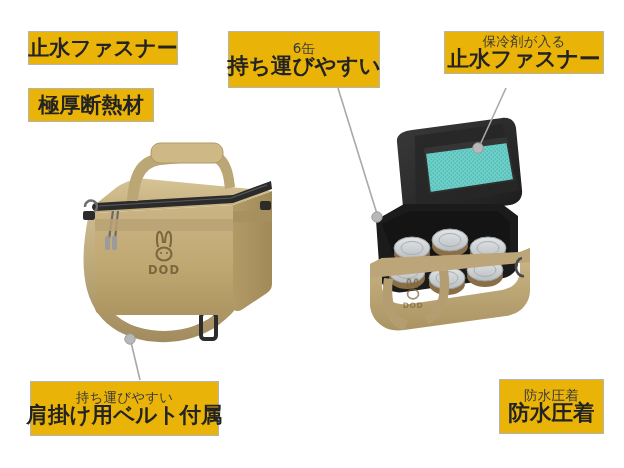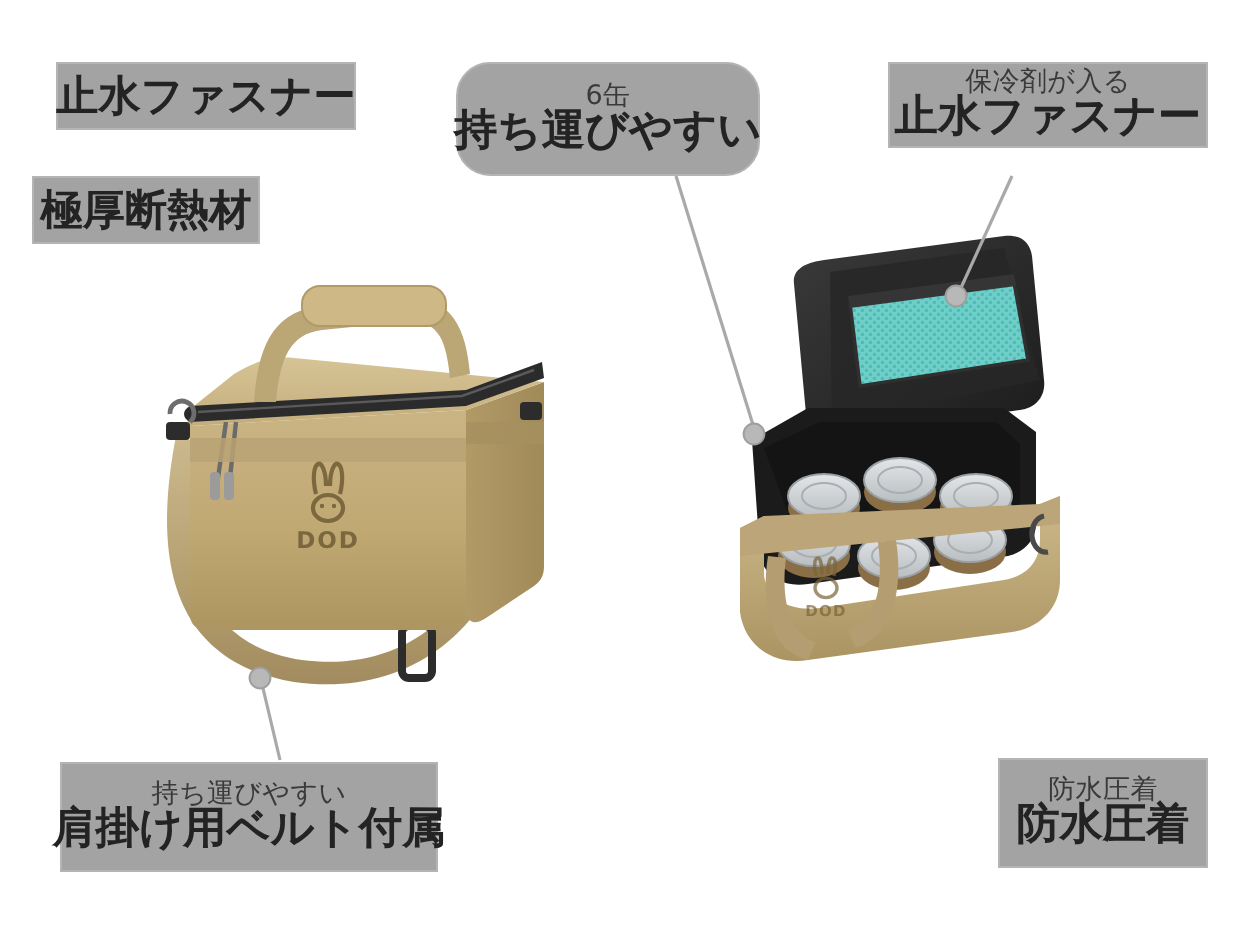--- a/index.html
+++ b/index.html
@@ -10,21 +10,21 @@
     overflow:hidden;
     position:relative;
   }
   #stage{position:absolute;left:0;top:0;width:624px;height:468px;}
 
   
   .label-box{
     position:absolute;
     box-sizing:border-box;
     border:1.5px solid #b4b4b4;
-    background:#a3a3a3;
+    background:#eab308;
     display:flex;
     flex-direction:column;
     align-items:center;
     justify-content:center;
     color:#2b2b2b;
     line-height:1.06;
     padding:2px 8px;
     z-index:40;
   }
   .lb-sub{
@@ -221,26 +221,26 @@
       <ellipse cx="61" cy="182" rx="5.5" ry="4.8" fill="none" stroke="#7a6538" stroke-width="1.7"></ellipse>
       <text x="61" y="196" font-family="DejaVu Sans, sans-serif" font-size="7.5" font-weight="700" fill="#7a6538" text-anchor="middle" letter-spacing=".6">DOD</text>
     </g>
   </svg>
 
   <div class="label-box lb-single" style="left:28px;top:31px;width:150px;height:34px;">
 
     <span class="lb-main">止水ファスナー</span>
   </div>
 
-  <div class="label-box lb-single" style="left:16px;top:88px;width:114px;height:34px;align-items:center;">
+  <div class="label-box lb-single" style="left:28px;top:88px;width:126px;height:34px;align-items:center;">
 
     <span class="lb-main">極厚断熱材</span>
   </div>
 
-  <div class="label-box" style="left:228px;top:31px;width:152px;height:57px;border-radius:17px;">
+  <div class="label-box" style="left:228px;top:31px;width:152px;height:57px;">
     <span class="lb-sub">6缶</span>
     <span class="lb-main">持ち運びやすい</span>
   </div>
 
   <div class="label-box" style="left:444px;top:31px;width:160px;height:43px;">
     <span class="lb-sub">保冷剤が入る</span>
     <span class="lb-main">止水ファスナー</span>
   </div>
 
   <div class="label-box" style="left:30px;top:381px;width:189px;height:55px;">

